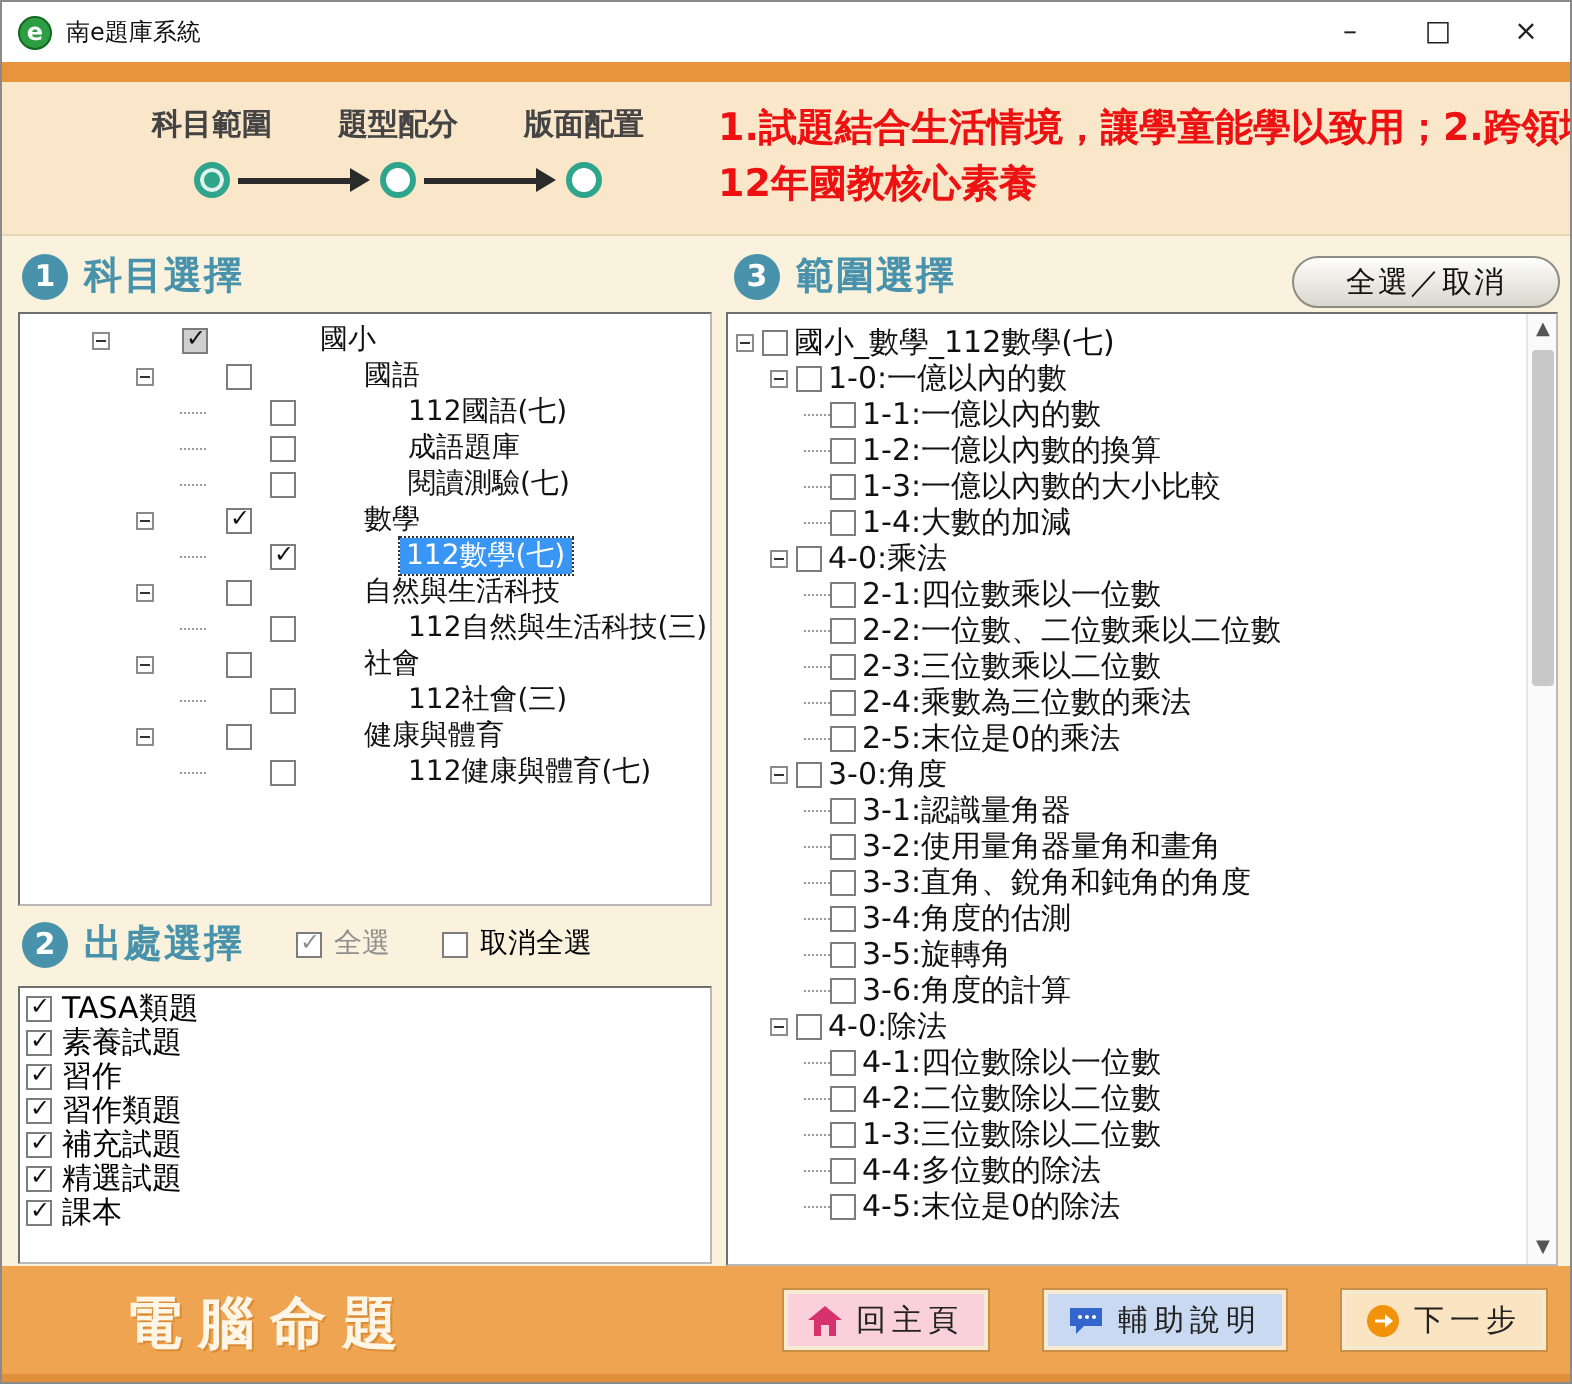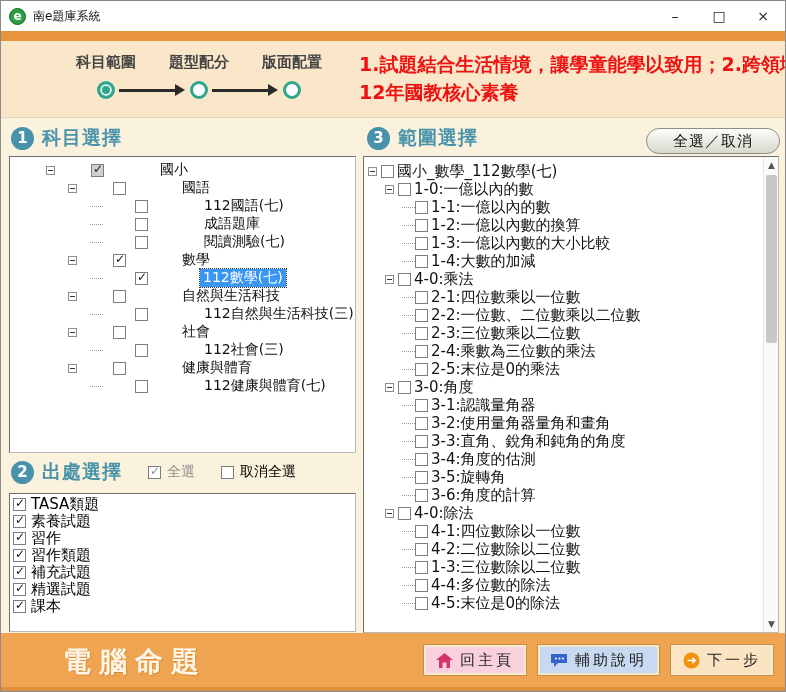--- a/index.html
+++ b/index.html
@@ -67,21 +67,21 @@
   
   .scrollbar { position:absolute; top:0; right:0; width:15px; height:100%; background:#fafafa; border-left:1px solid #e4e4e4; }
   .sb-arrow { position:absolute; left:0; width:15px; height:16px; color:#555; font-size:9px; display:flex; align-items:center; justify-content:center; }
   .sb-up { top:0; } .sb-down { bottom:0; }
   .sb-thumb { position:absolute; left:2px; width:11px; top:18px; height:168px; background:#c8c8c8; border-radius:2px; }
 
   
   .footer { position:absolute; left:0; right:0; top:632px; height:54px; background:#EFA452; }
   .footer-strip { position:absolute; left:0; right:0; top:686px; height:6px; background:#E08F3C; }
   .brand { position:absolute; left:62px; top:10px; font-size:28px; font-weight:bold; color:#FFF6E8; letter-spacing:8px; text-shadow:1px 1px 0 #d98c33; }
-  .fbtns { position:absolute; right:12px; top:12px; display:flex; gap:12px; }
+  .fbtns { position:absolute; right:12px; top:12px; display:flex; gap:28px; }
   .fbtn { height:30px; min-width:100px; padding:0 10px; display:flex; align-items:center; justify-content:center; gap:7px; font-size:15px; color:#222; letter-spacing:3px; border:2px solid #f7ead2; box-shadow:0 0 0 1px #c98f45; cursor:pointer; }
   .fbtn.home { background:#F9D0DC; }
   .fbtn.help { background:#C9D9F2; }
   .fbtn.next { background:#FBE4C2; }
   .fbtn svg { display:block; }
 </style>
 </head>
 <body>
 
 <div class="window">

